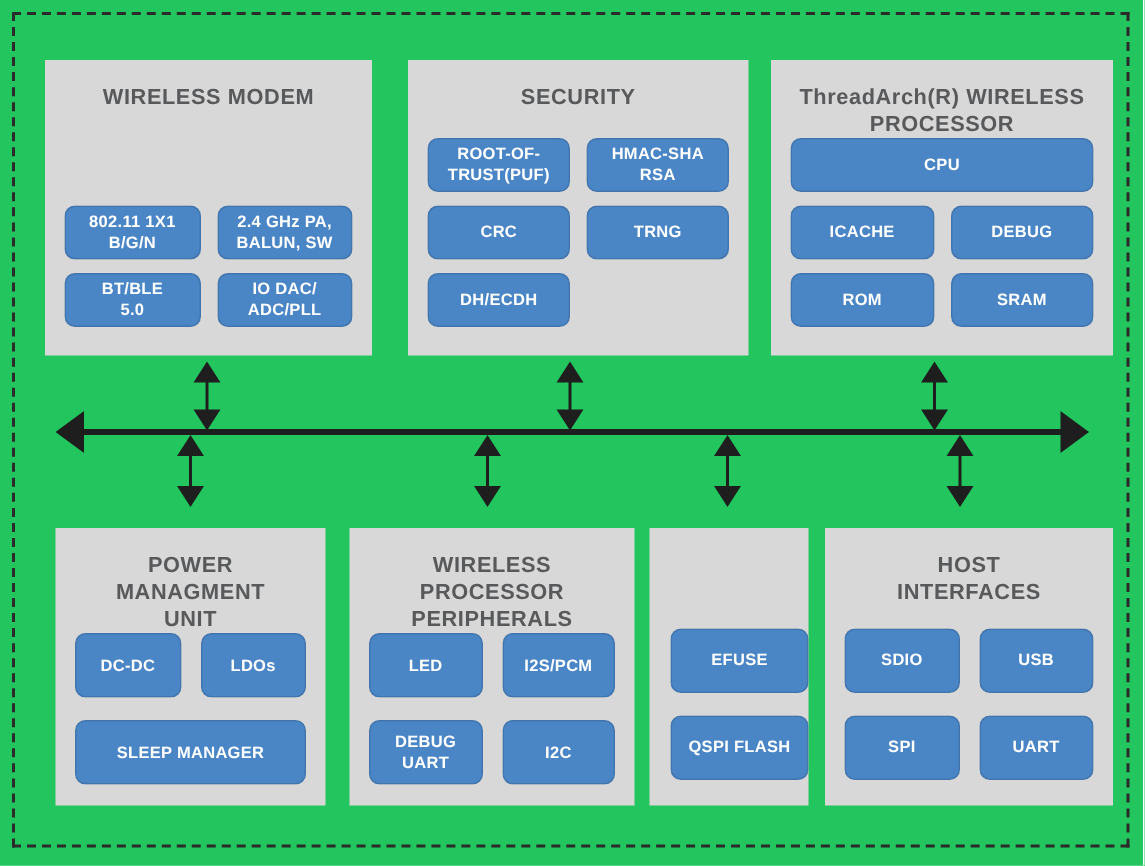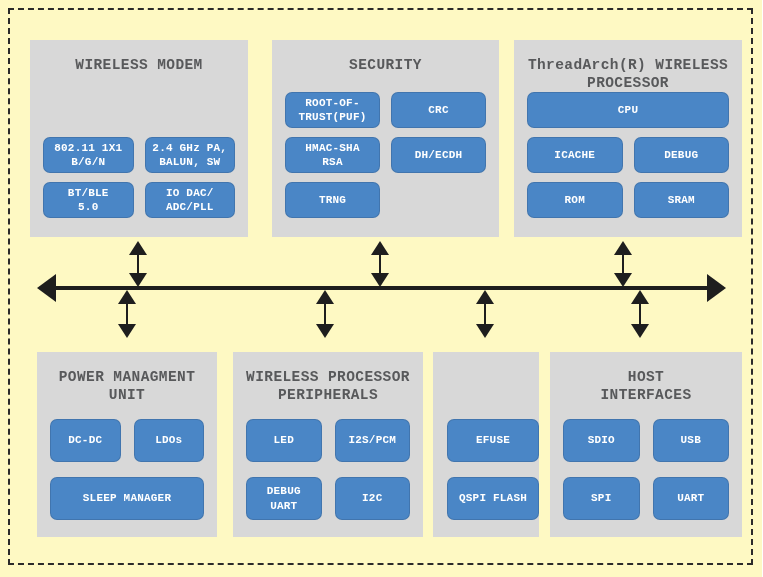--- a/index.html
+++ b/index.html
@@ -9,21 +9,21 @@
     --ink:#1e1e1e;
     --chip-text:#ffffff;
   }
   *{box-sizing:border-box;margin:0;padding:0;}
   body{
     font-family:"Liberation Sans", sans-serif;
     background:#ffffff;
     width:763px;height:577px;overflow:hidden;
   }
   .canvas{
-    position:relative;width:762px;height:577px;background:#fef9c3;font-family:Liberation Mono, monospace;
+    position:relative;width:762px;height:577px;background:#22c55e;
   }
   .dashed-border{
     position:absolute;left:8px;top:8px;width:745px;height:557px;
     border:2px dashed #2b2b2b;
   }
   .connectors{
     position:absolute;left:0;top:0;width:763px;height:577px;
     color:var(--ink);pointer-events:none;
   }
   .panel{
@@ -118,25 +118,25 @@
       <div class="chip">IO DAC/
 ADC/PLL</div>
     </div>
   </section>
 
   <section class="panel" style="left:272px;top:40px;width:227px;height:197px">
     <h2 class="panel-title">SECURITY</h2>
     <div class="grid grid-top">
       <div class="chip">ROOT-OF-
 TRUST(PUF)</div>
-      <div class="chip">CRC</div>
       <div class="chip">HMAC-SHA
 RSA</div>
+      <div class="chip">CRC</div>
+      <div class="chip">TRNG</div>
       <div class="chip">DH/ECDH</div>
-      <div class="chip">TRNG</div>
     </div>
   </section>
 
   <section class="panel" style="left:514px;top:40px;width:228px;height:197px">
     <h2 class="panel-title">ThreadArch(R) WIRELESS
 PROCESSOR</h2>
     <div class="grid grid-top">
       <div class="chip wide">CPU</div>
       <div class="chip">ICACHE</div>
       <div class="chip">DEBUG</div>

